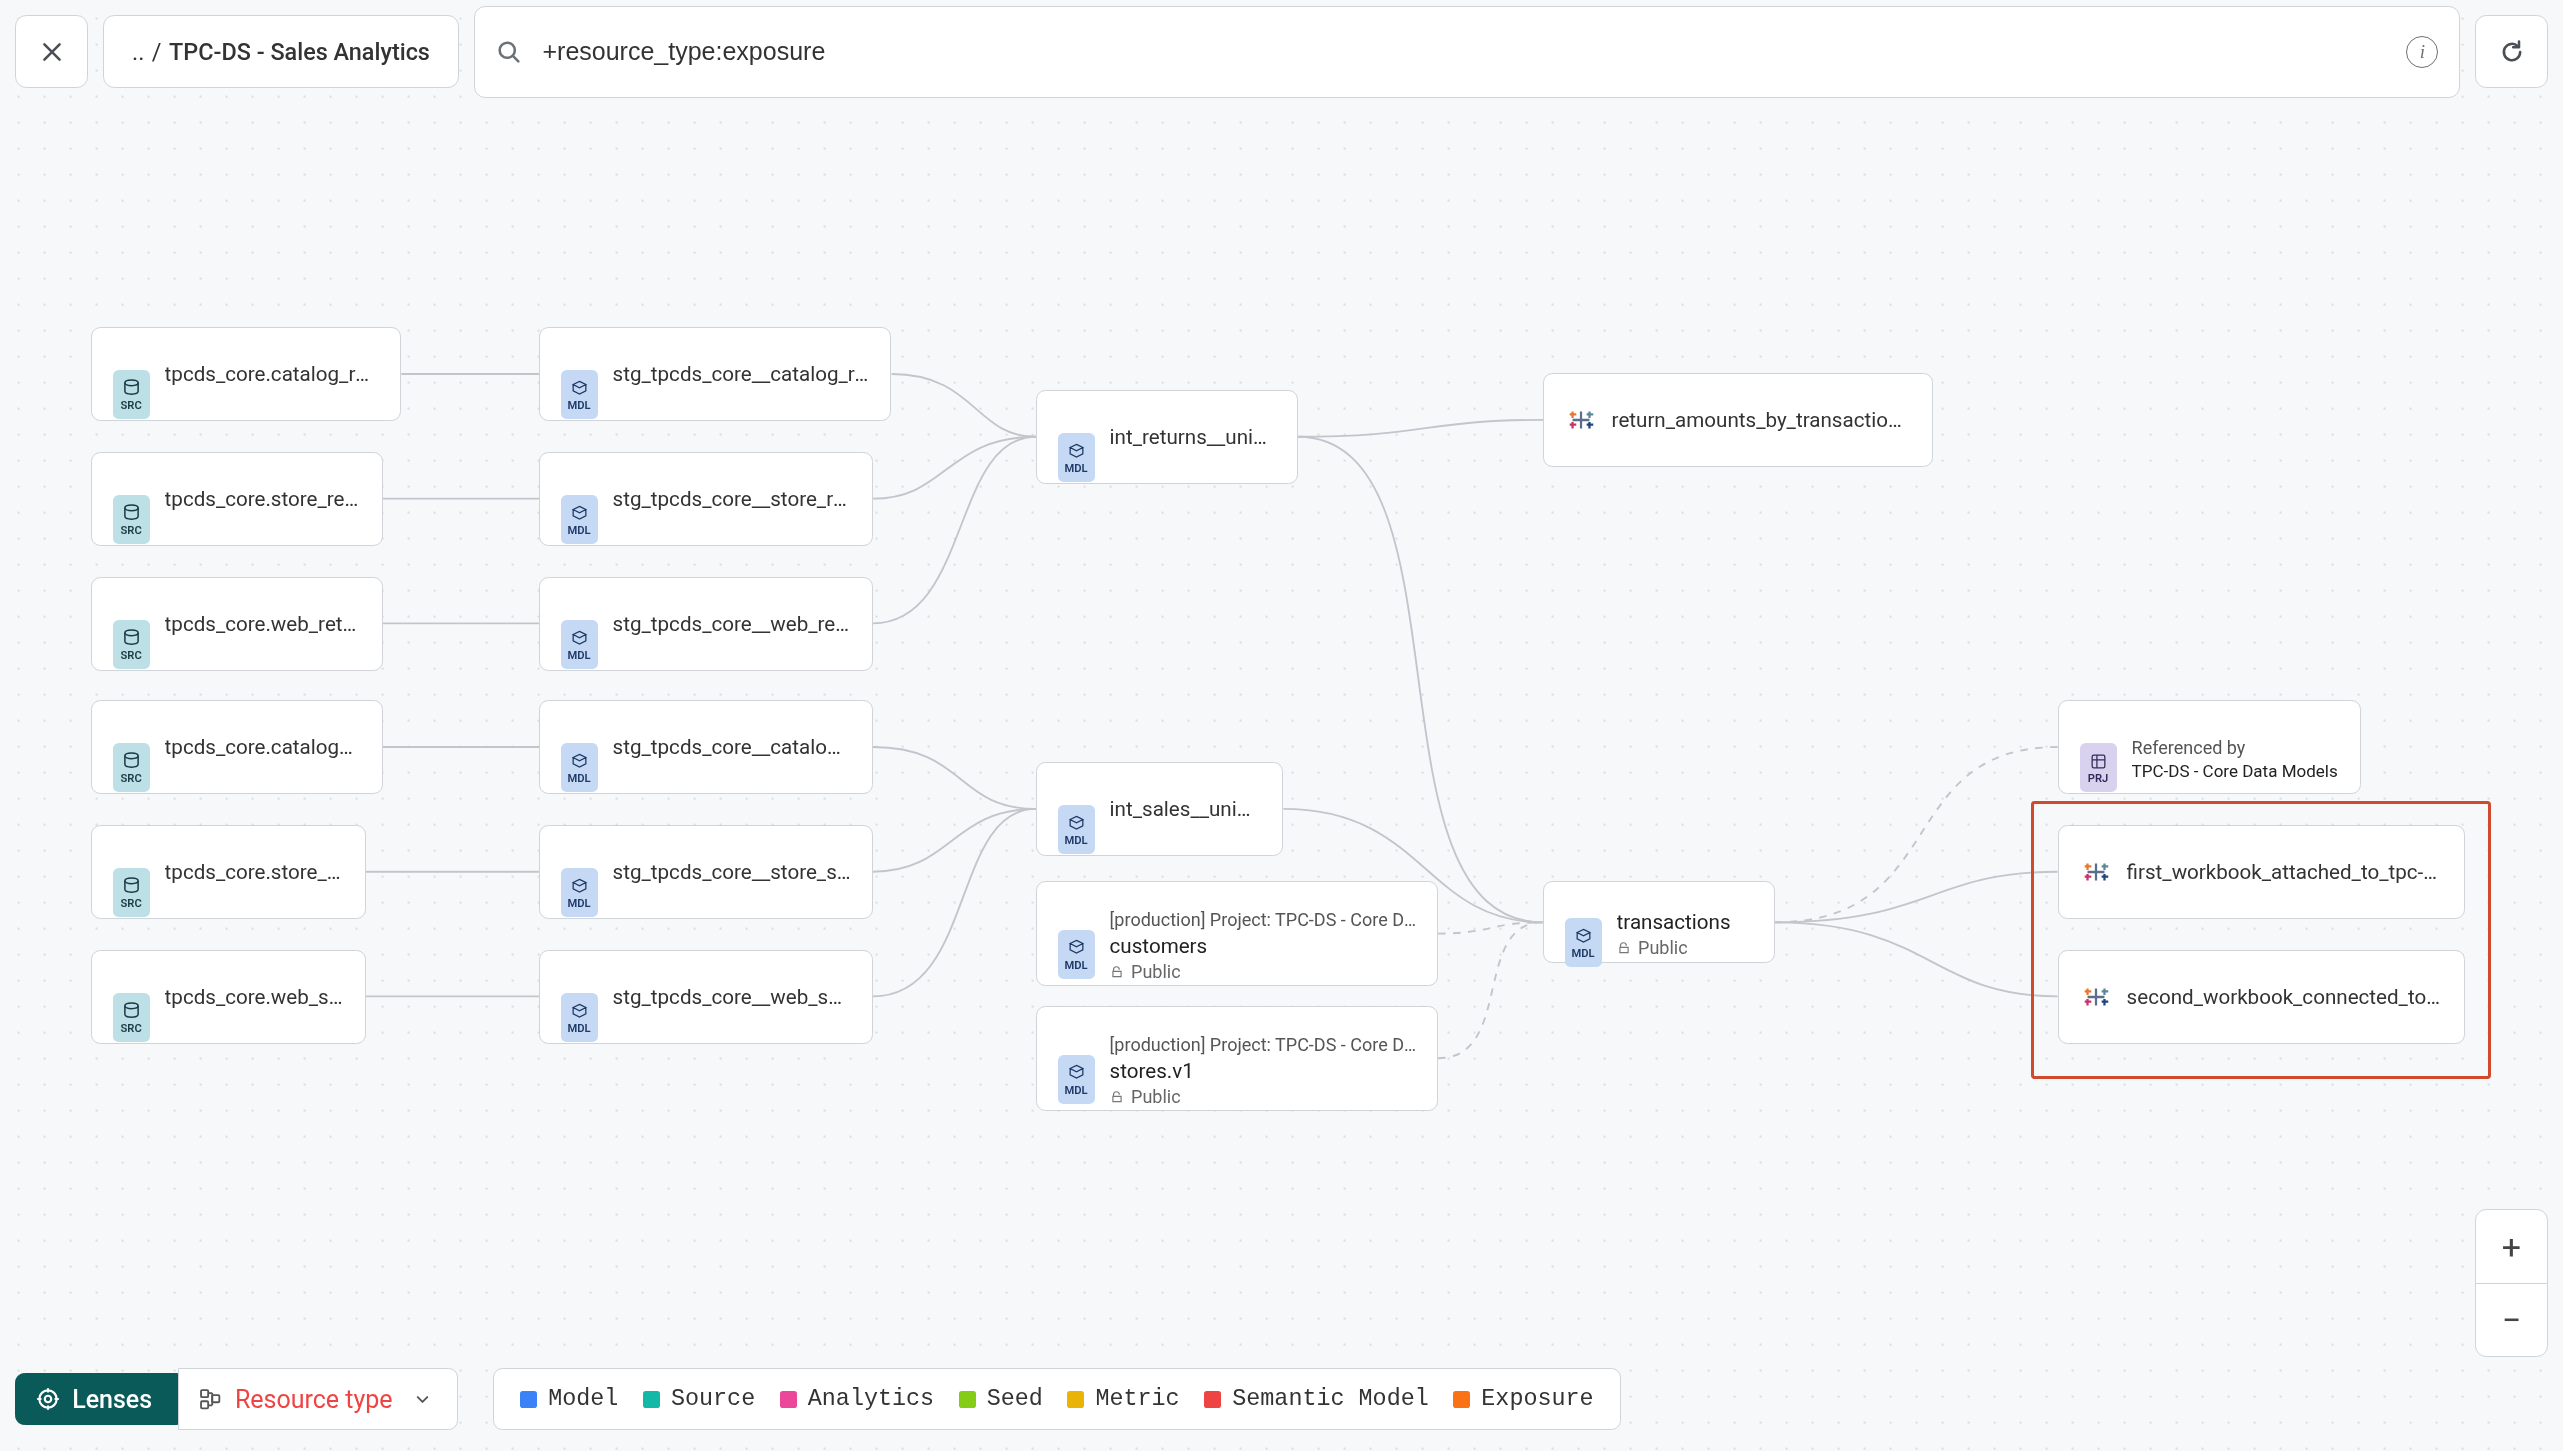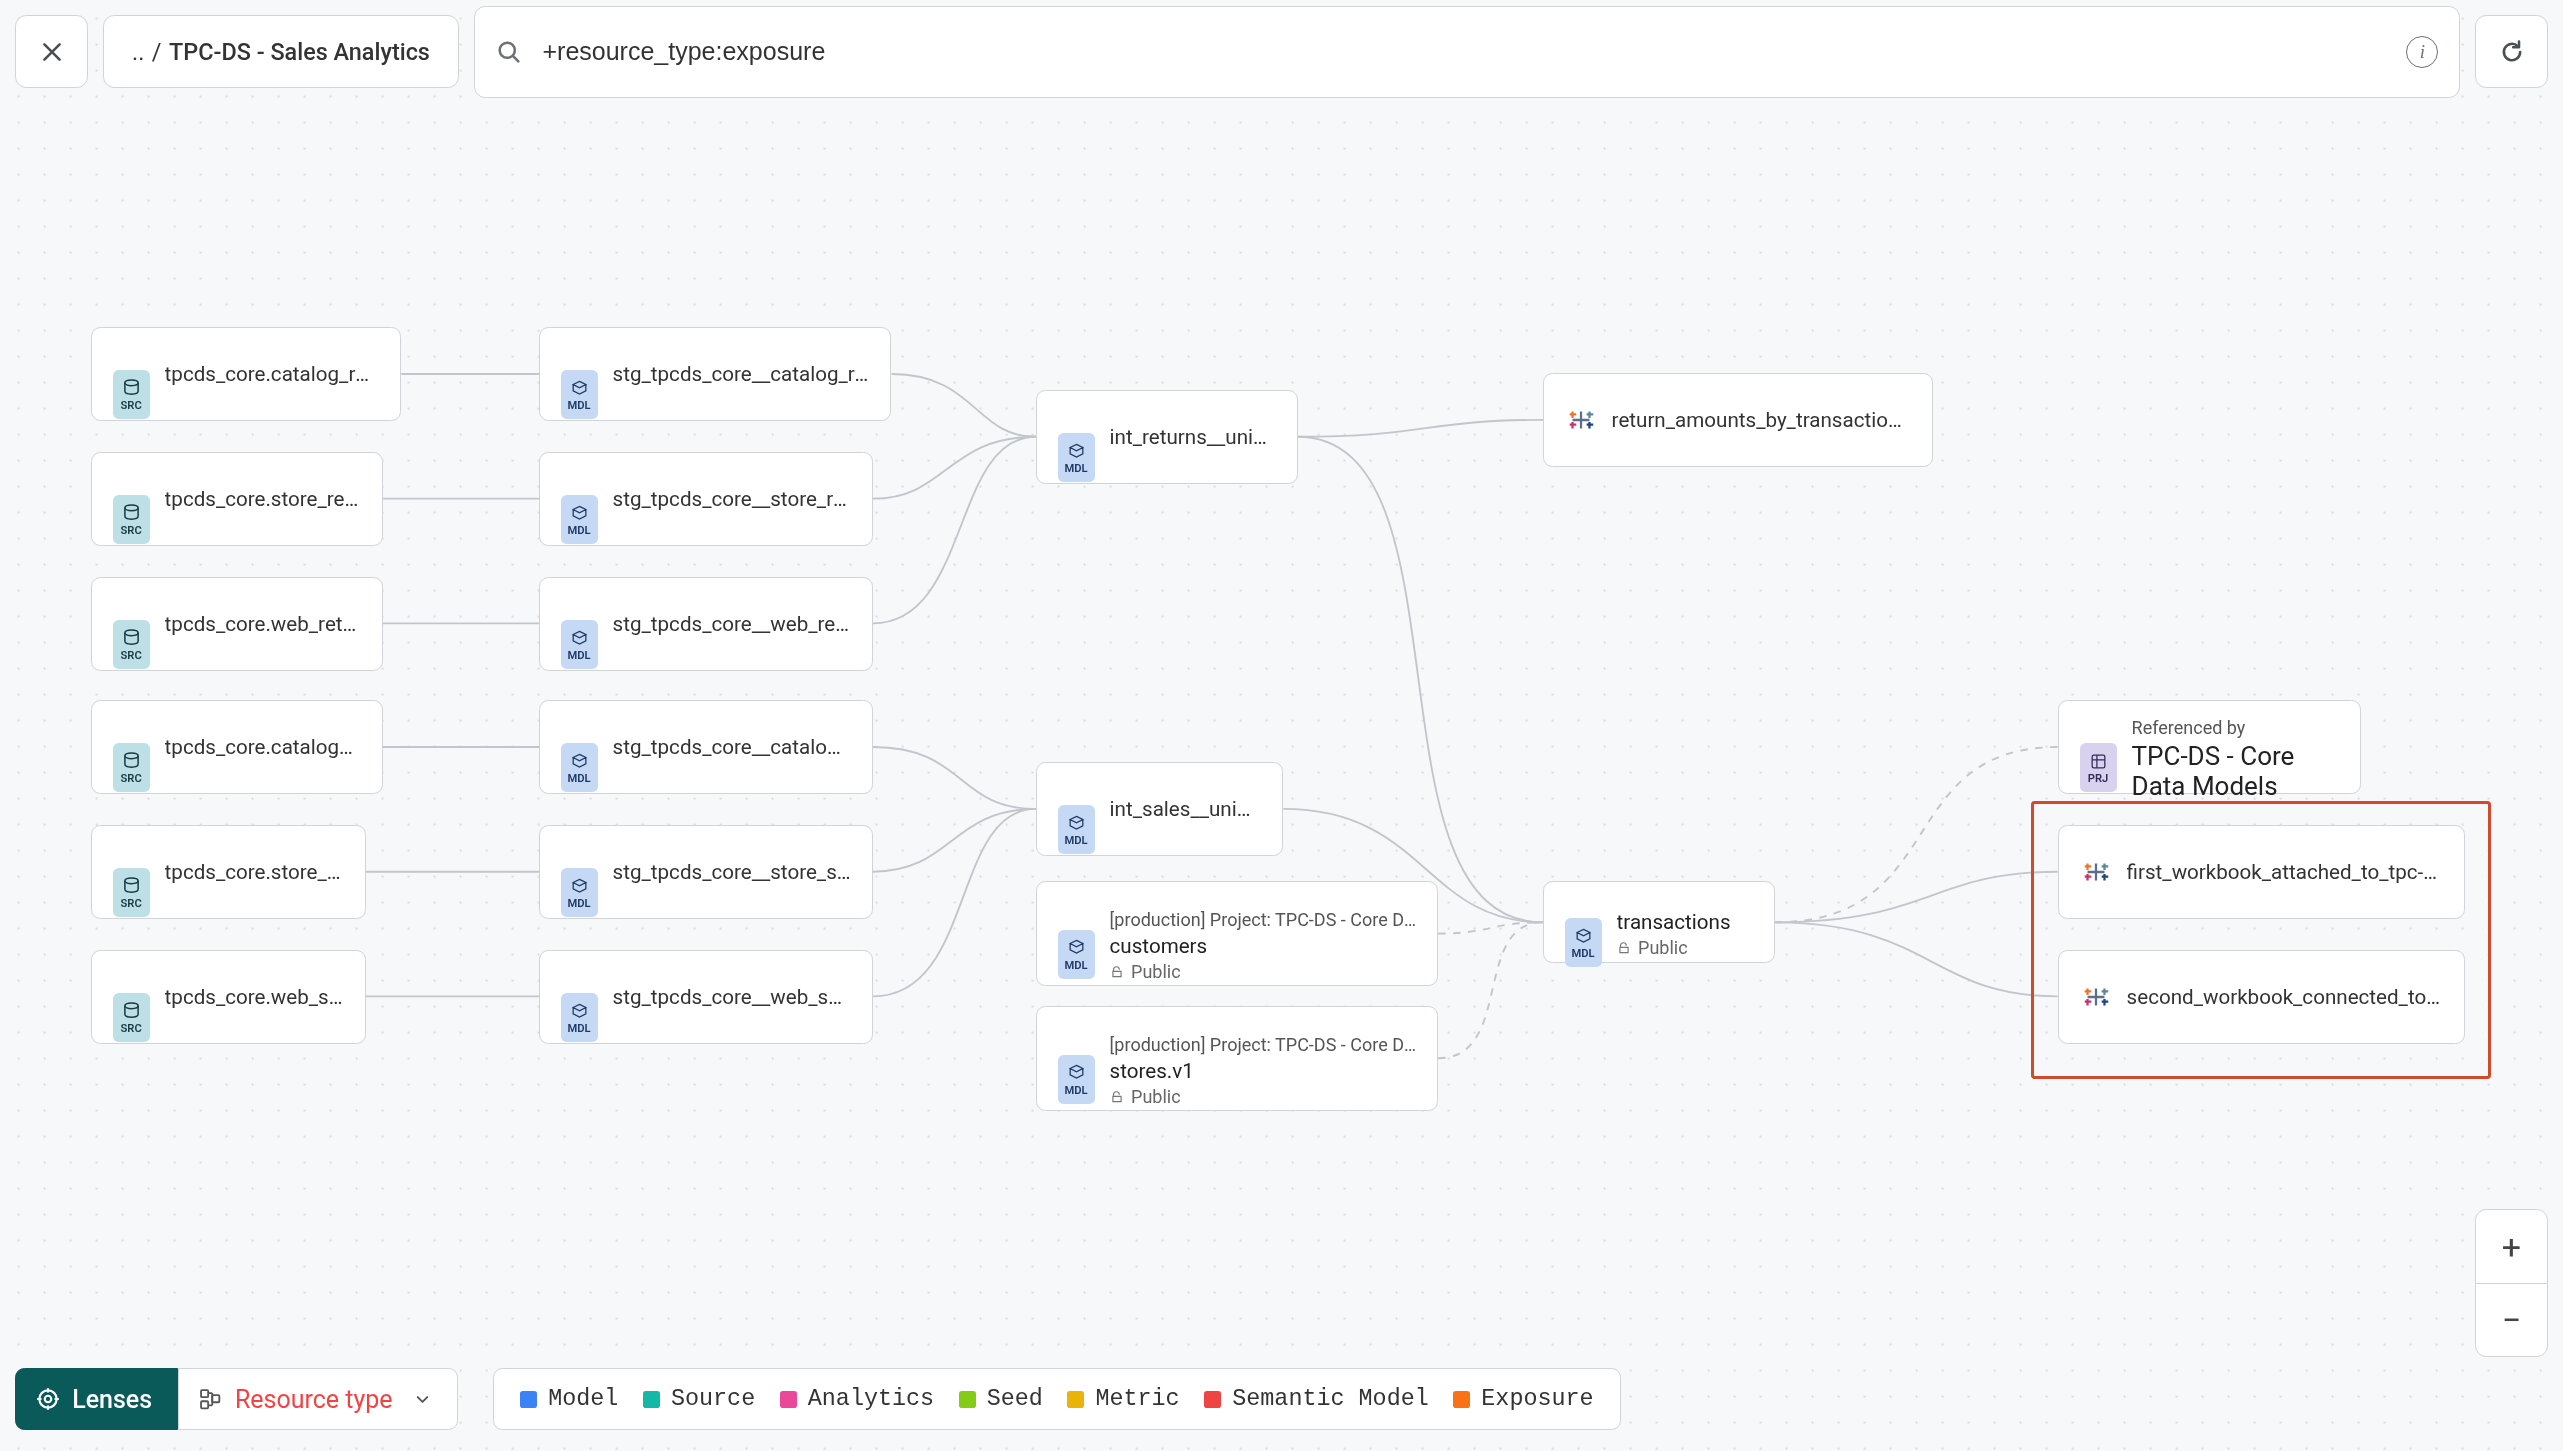--- a/index.html
+++ b/index.html
@@ -71,21 +71,21 @@
   .highlight-box { position:absolute; border:3.7px solid #d24a2e; border-radius:3.7px; pointer-events:none; }
 
   
   svg.edges { position:absolute; inset:0; width:100%; height:100%; pointer-events:none; }
   .edge { fill:none; stroke:#c1c6cc; stroke-width:2; }
   .edge.dashed { stroke-dasharray:8 8; }
 
   
   .bottombar { position:absolute; left:15px; right:15px; bottom:20.6px; height:62px; display:flex; gap:13px; align-items:center; }
   .lenses-btn {
-    height:62px; padding:0 24.4px 0 19px; background:#0b5a5a; border:1.9px solid #0b5a5a; color:#fff; border-radius:9.4px 0 0 9.4px;
+    height:52px; padding:0 24.4px 0 19px; background:#0b5a5a; border:1.9px solid #0b5a5a; color:#fff; border-radius:9.4px 0 0 9.4px;
     display:flex; align-items:center; gap:11.2px; font-size:25px; font-weight:500; cursor:pointer;
   }
   .restype-btn {
     height:62px; margin-left:-13px; padding:0 24.4px 0 19px; background:#fff; border:1.9px solid #d0d4d9;
     border-radius:0 9.4px 9.4px 0; display:flex; align-items:center; gap:13px; font-size:25px; color:#ef4444; cursor:pointer;
   }
   .legend {
     height:62px; padding:0 26px; background:#fff; border:1.9px solid #d0d4d9; border-radius:9.4px;
     display:flex; align-items:center; gap:24.4px; font-size:23.4px; color:#333; margin-left:22.5px;
   }
@@ -374,21 +374,21 @@
   <div class="node small" style="left:2058px; top:700px; width:303px">
     <div class="badge prj">
         <svg width="19" height="19" viewBox="0 0 24 24">
           <rect x="4" y="4" width="16" height="16" rx="2" fill="none" stroke="#342a5a" stroke-width="1.6"></rect>
           <path d="M4 10 h16 M10 4 v16" stroke="#342a5a" stroke-width="1.6"></path>
         </svg>
         <span class="badge-txt">PRJ</span>
       </div>
     <div class="node-sub">
       <span class="node-eyebrow">Referenced by</span>
-      <span class="node-title" style="font-size:26px">TPC-DS - Core Data Models</span>
+      <span class="node-title" style="font-size:17px">TPC-DS - Core Data Models</span>
     </div>
   </div>
 
   <div class="highlight-box" style="left:2031px; top:801px; width:460px; height:278px"></div>
 
   <div class="node small" style="left:2058px; top:825px; width:407px">
     <svg class="tableau-icon" viewBox="0 0 34 34">
       <g stroke-width="2.4">
           <path d="M17 8 v18 M8 17 h18" stroke="#5b6f8c"></path>
           <path d="M8 8 v7 M5 11 h7" stroke="#e8762d"></path>

